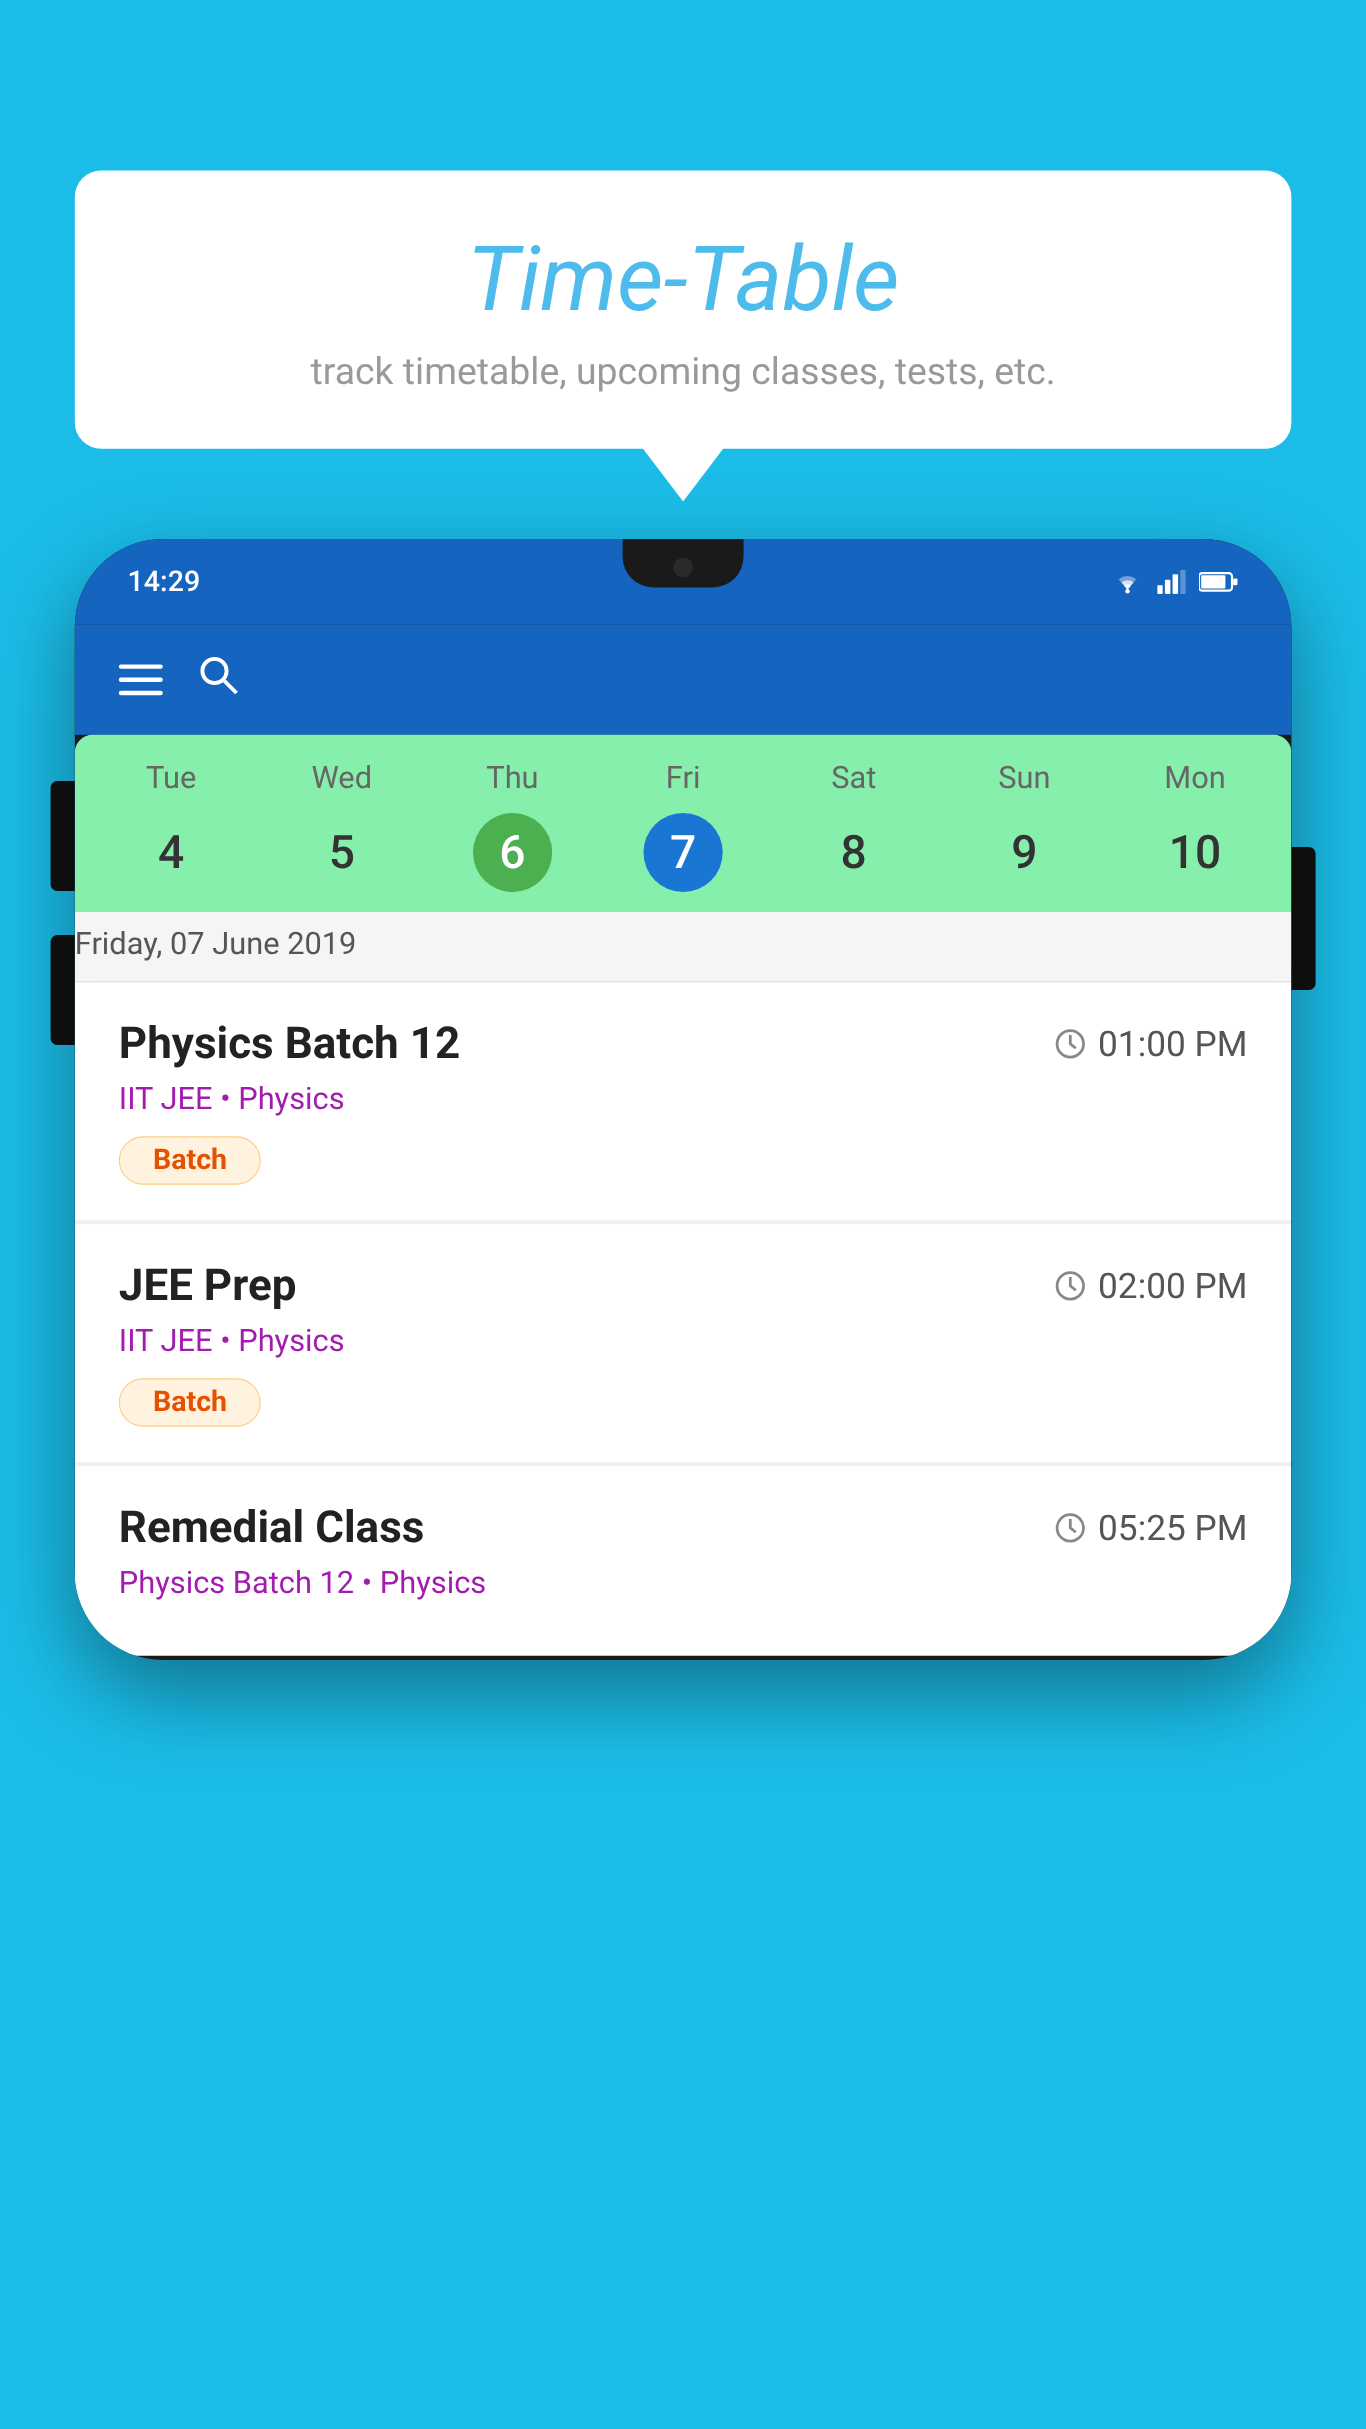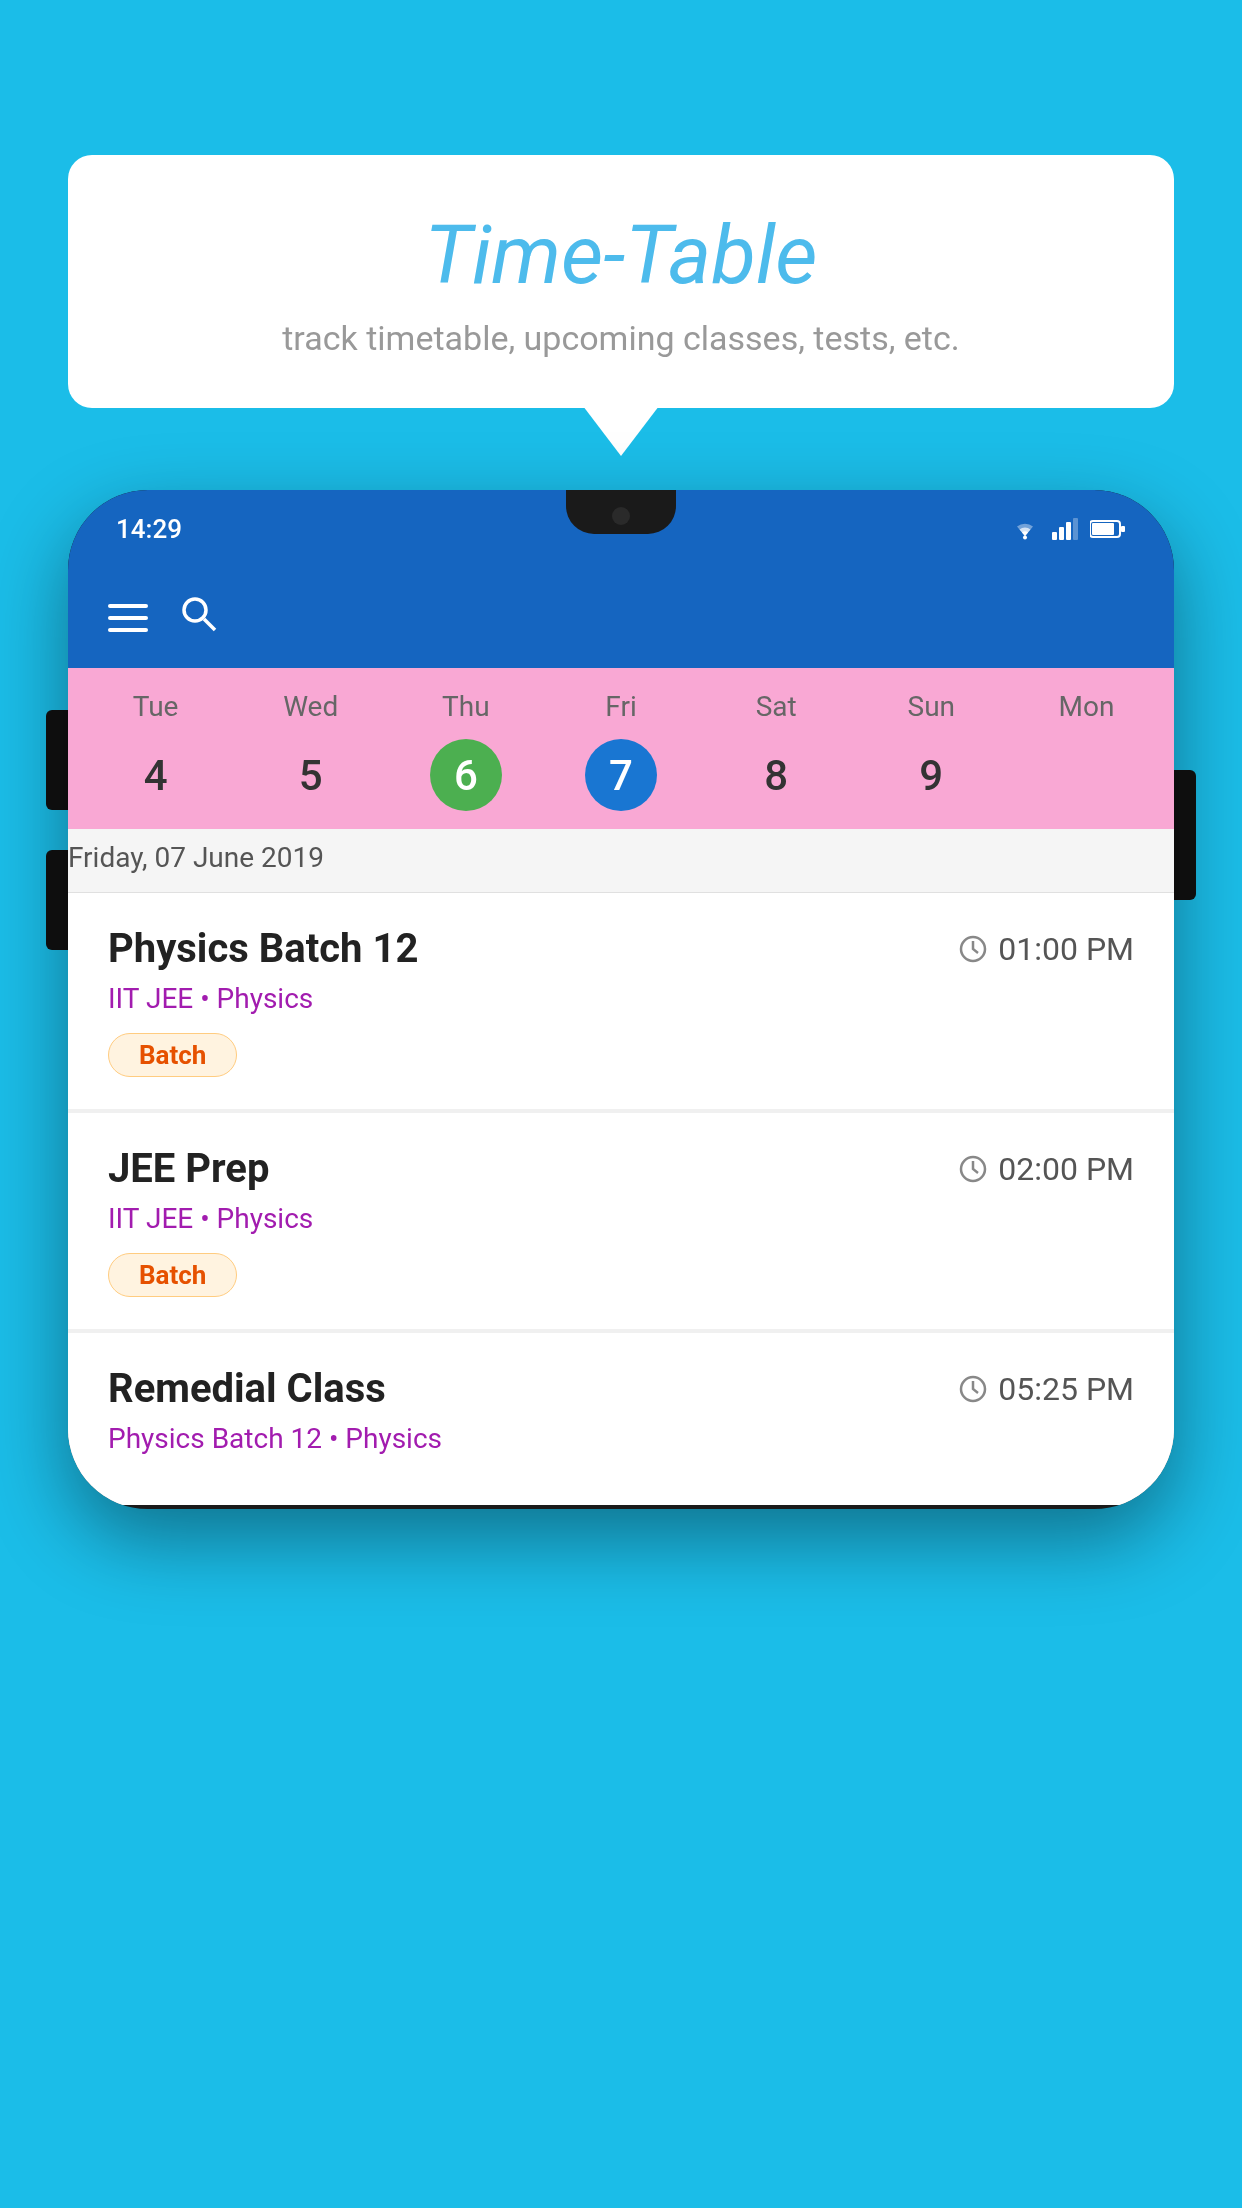--- a/index.html
+++ b/index.html
@@ -163,22 +163,23 @@
     }
 
     .search-icon-btn {
       color: white;
       font-size: 42px;
       cursor: pointer;
     }
 
     
     .calendar-strip {
-      background: #f9a8d4;
+      background: #86efac;
       padding: 0;
+      border-radius: 16px;
     }
 
     .week-days-row {
       display: grid;
       grid-template-columns: repeat(7, 1fr);
       padding: 22px 10px 8px 10px;
     }
 
     .day-name {
       text-align: center;
@@ -388,20 +389,21 @@
           <div class="day-name">Sun</div>
           <div class="day-name">Mon</div>
         </div>
         <div class="week-dates-row">
           <div class="day-num">4</div>
           <div class="day-num">5</div>
           <div class="day-num today">6</div>
           <div class="day-num selected">7</div>
           <div class="day-num">8</div>
           <div class="day-num">9</div>
+          <div class="day-num">10</div>
         </div>
         <div class="selected-date-label">Friday, 07 June 2019</div>
       </div>
 
       <div class="class-list">
 
         <div class="class-item">
           <div class="class-item-header">
             <div class="class-name">Physics Batch 12</div>
             <div class="class-time">

